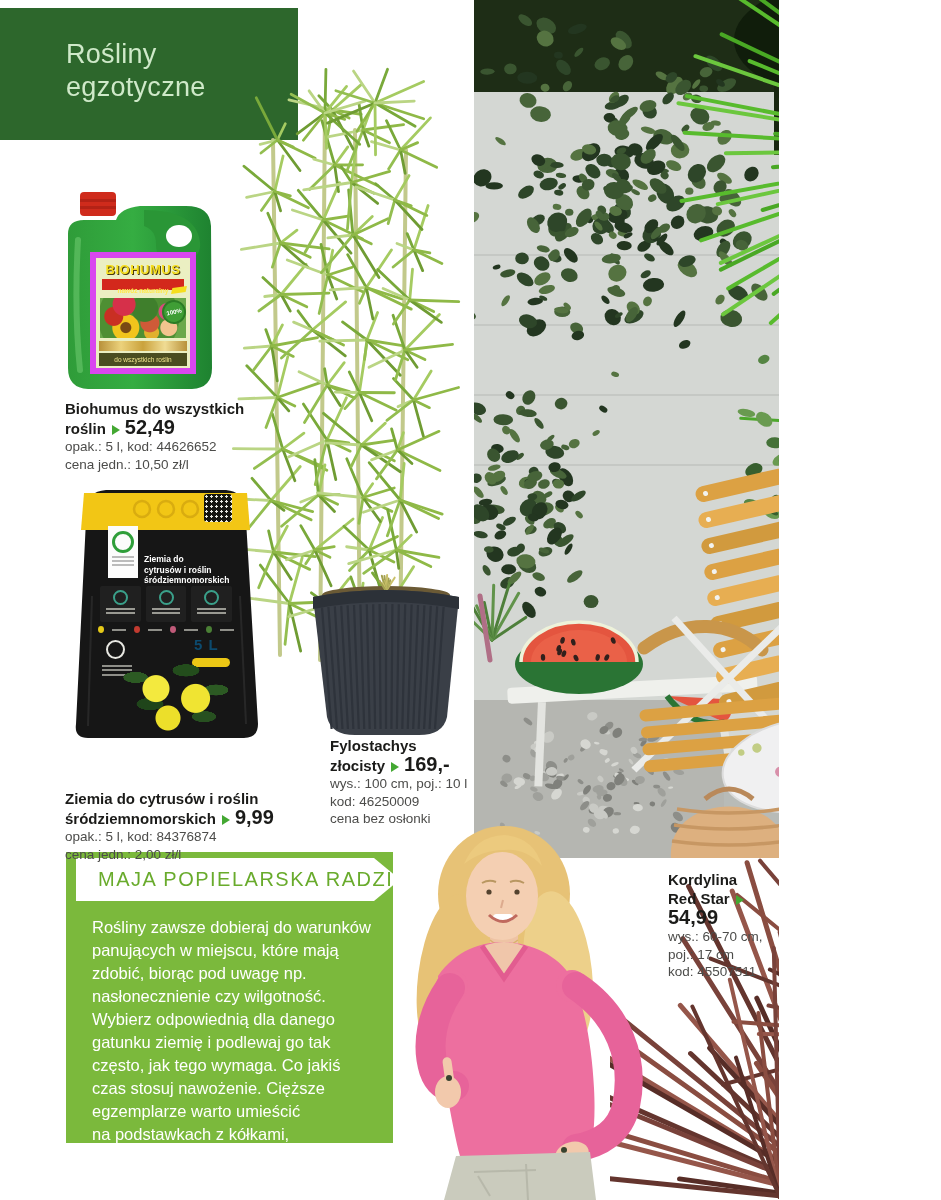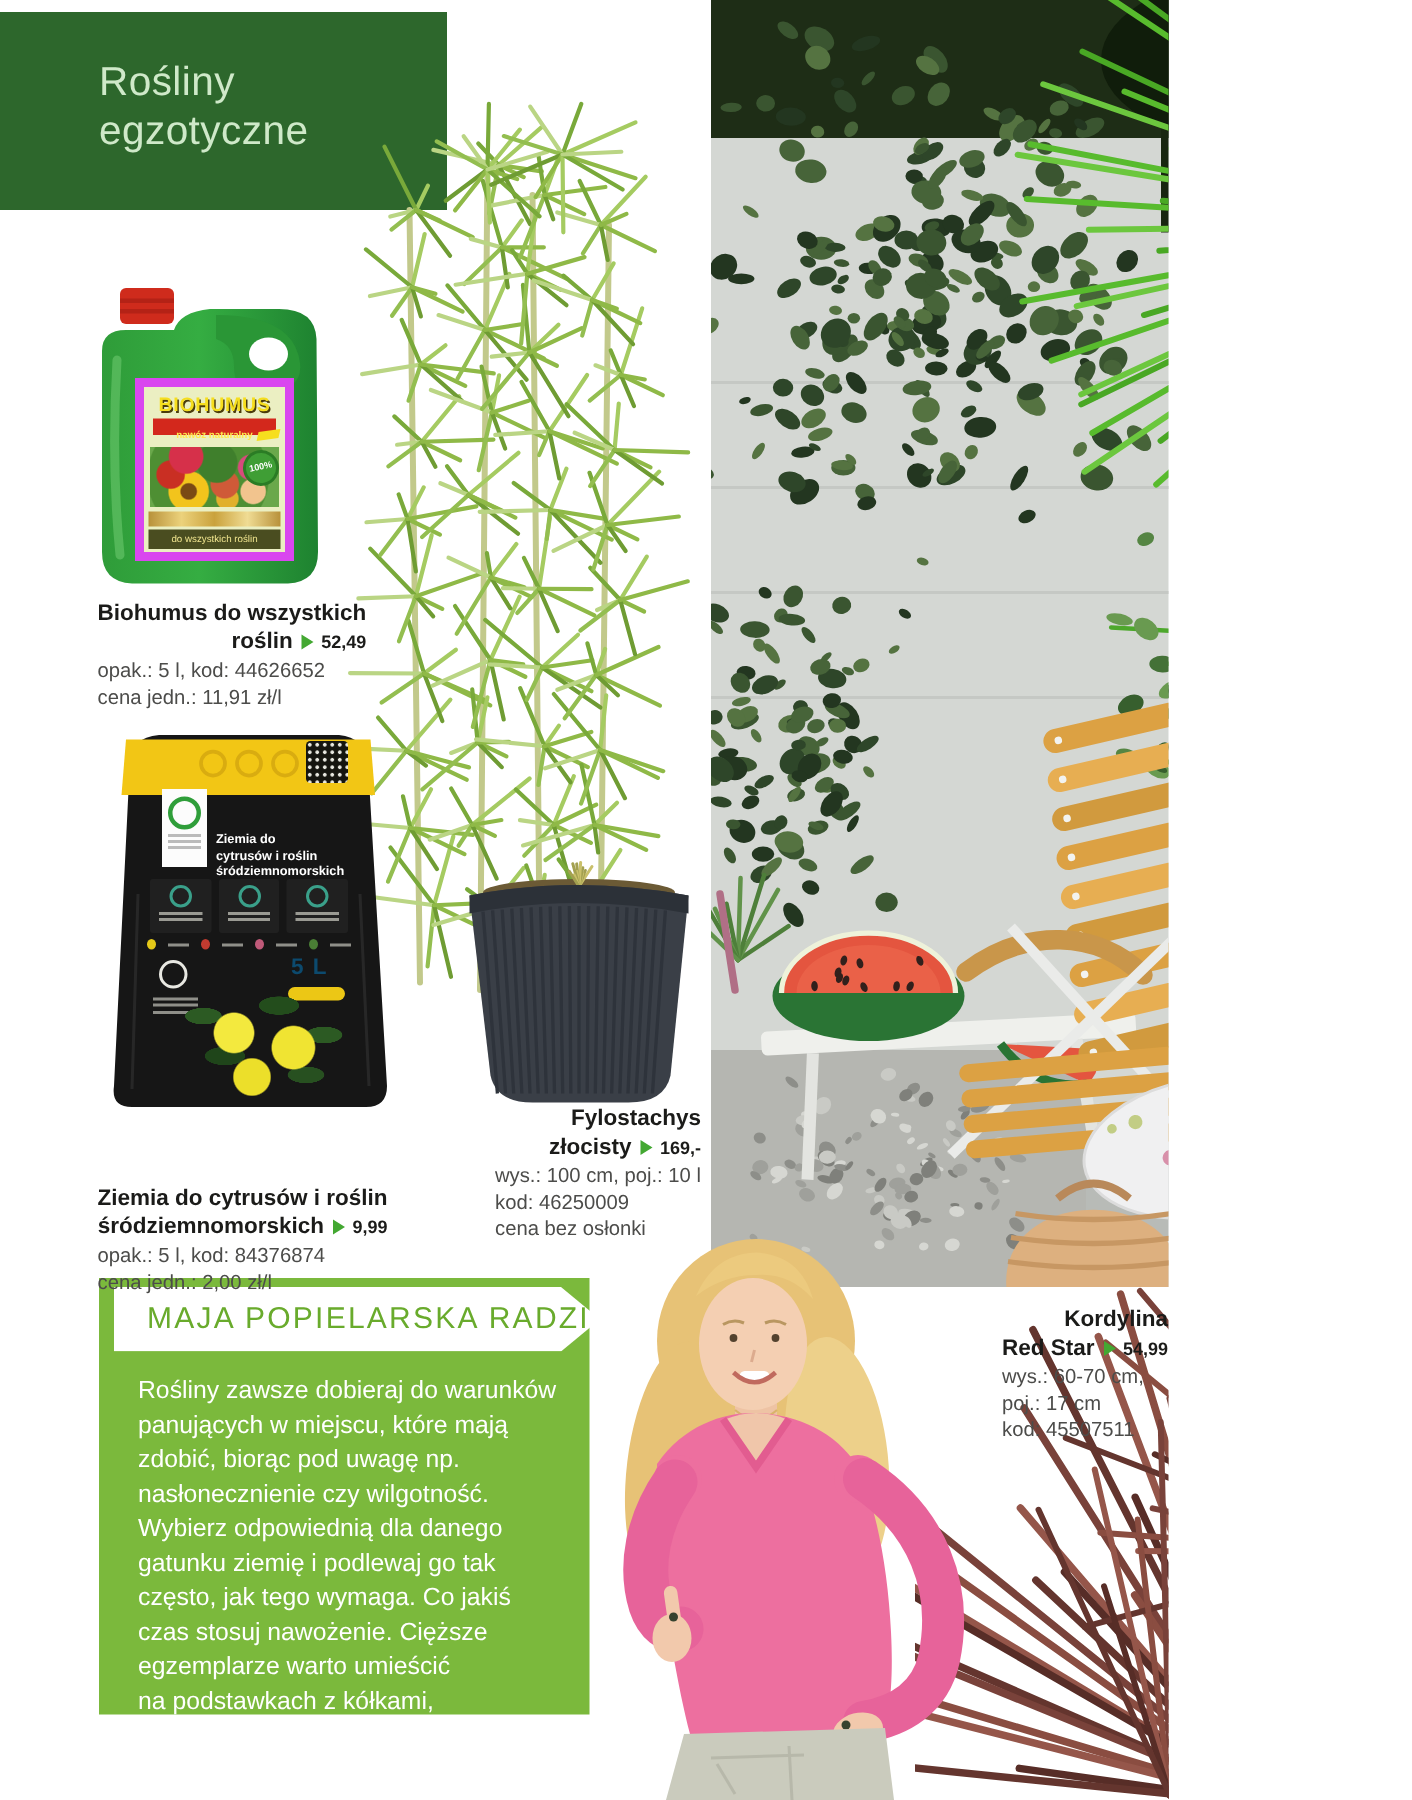--- a/index.html
+++ b/index.html
@@ -7,22 +7,22 @@
         font-family:"Liberation Sans",sans-serif;}
   .abs{position:absolute;}
 
   
   .title-box{left:0;top:8px;width:298px;height:132px;background:#2d672c;z-index:2;}
   .title-box h1{margin:0;padding:30px 0 0 66px;font-size:27px;line-height:33px;
     font-weight:400;color:#cfe9c9;letter-spacing:.3px;}
 
   
   .ptext{z-index:6;}
-  .pname{font-size:15px;line-height:19px;font-weight:bold;color:#1b1b19;text-align:right;}
-  .pprice{font-size:12px;font-weight:bold;color:#1b1b19;}
+  .pname{font-size:15px;line-height:19px;font-weight:bold;color:#1b1b19;}
+  .pprice{font-size:20px;font-weight:bold;color:#1b1b19;}
   .parrow{display:inline-block;width:0;height:0;border-top:5px solid transparent;
     border-bottom:5px solid transparent;border-left:8px solid #43a832;margin:0 5px 1px 6px;
     vertical-align:middle;}
   .pdet{font-size:13.5px;line-height:17.5px;color:#4c4c4a;}
 
   
   .advice-box{left:66px;top:852px;width:327px;height:291px;background:#7bb93c;z-index:2;}
   .advice-banner{left:76px;top:858px;width:324px;height:43px;background:#fff;z-index:3;
     clip-path:polygon(0 0,calc(100% - 26px) 0,100% 50%,calc(100% - 26px) 100%,0 100%);
     display:flex;align-items:center;}
@@ -1203,21 +1203,21 @@
       <div class="jug-bottom">do wszystkich roślin</div>
     </div>
   </div>
 
   <div class="abs ptext" style="left:65px;top:399px">
     <div class="pname">
       <span>Biohumus do wszystkich</span><br>
       <span>roślin</span><span class="parrow"></span><span class="pprice">52,49</span>
     </div>
     <div class="pdet">opak.: 5 l, kod: 44626652</div>
-    <div class="pdet">cena jedn.: 11,91 zł/l</div>
+    <div class="pdet">cena jedn.: 10,50 zł/l</div>
   </div>
 
   <div class="abs bag">
     <svg width="190" height="266" viewBox="0 0 190 266">
       <path d="M16,44 Q12,16 36,14 L156,14 Q178,16 176,44 L188,248 Q188,262 174,262 L18,262 Q4,262 6,248 Z" fill="#161616"></path>
       <path d="M14,17 L177,17 L180,54 L11,54 Z" fill="#f2c615"></path>
       <circle cx="72" cy="33" r="8" fill="none" stroke="#d9ac10" stroke-width="2.5"></circle>
       <circle cx="96" cy="33" r="8" fill="none" stroke="#d9ac10" stroke-width="2.5"></circle>
       <circle cx="120" cy="33" r="8" fill="none" stroke="#d9ac10" stroke-width="2.5"></circle>
       <path d="M22,120 L18,250" stroke="#2f2f2f" stroke-width="2" opacity="0.7"></path>

